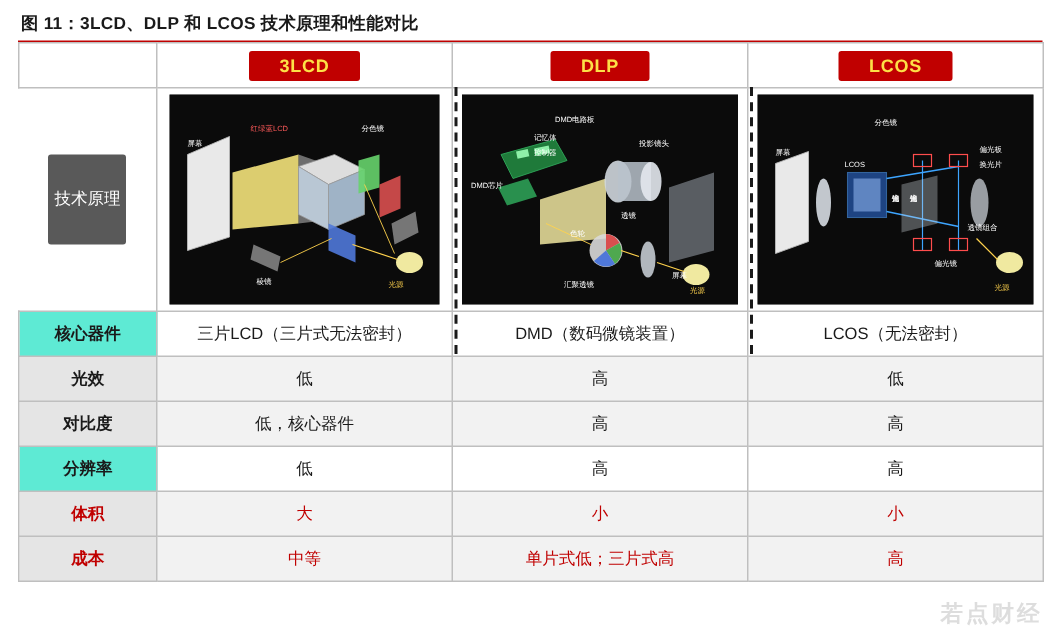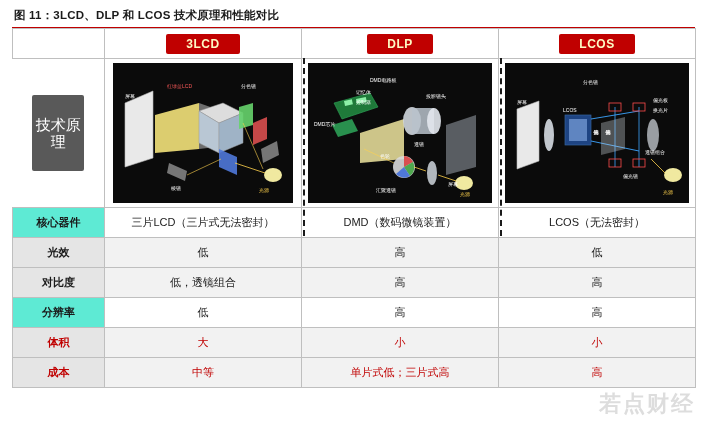--- a/index.html
+++ b/index.html
@@ -53,21 +53,21 @@
   .col-tech  { width: 197px; }
 
   .hdr-row td {
     border: none;
     height: 34px;
     padding: 0;
   }
   .badge {
     display: inline-block;
     background: #c00000;
-    color: #fef9c3;
+    color: #fde047;
     font-size: 12px;
     font-weight: bold;
     letter-spacing: 0.5px;
     padding: 3px 20px;
     border-radius: 2px;
   }
 
   .diagram-row td {
     border: none;
     padding: 0;
@@ -75,25 +75,25 @@
     vertical-align: middle;
   }
   .tech-cell {
     border: none !important;
     background: #595959;
     color: #ffffff;
     width: 52px;
   }
   .tech-box {
     width: 52px;
-    height: 76px;
+    height: 60px;
     margin: 0 auto;
     background: #595959;
     color: #fff;
-    font-size: 15px;
+    font-size: 11px;
     line-height: 17px;
     display: flex;
     align-items: center;
     justify-content: center;
     border-radius: 2px;
   }
   .tech-box span { display: block; }
 
   .label-cell {
     background: #5eead4;
@@ -129,21 +129,21 @@
   .dlabel {
     position: absolute;
     font-size: 5px;
     line-height: 6px;
     white-space: nowrap;
   }
   .wm {
     position: absolute;
     right: 12px;
     bottom: 8px;
-    font-size: 22px;
+    font-size: 15px;
     color: #d8d8d8;
     font-weight: bold;
     letter-spacing: 2px;
     opacity: 0.85;
   }
 </style>
 </head>
 <body>
 
 <div class="page">
@@ -313,21 +313,21 @@
             <td class="val-cell black">LCOS（无法密封）</td>
           </tr>
           <tr>
             <td class="label-cell shaded black">光效</td>
             <td class="val-cell shaded black">低</td>
             <td class="val-cell shaded black">高</td>
             <td class="val-cell shaded black">低</td>
           </tr>
           <tr>
             <td class="label-cell shaded black">对比度</td>
-            <td class="val-cell shaded black">低，透镜组合</td>
+            <td class="val-cell shaded black">低，核心器件</td>
             <td class="val-cell shaded black">高</td>
             <td class="val-cell shaded black">高</td>
           </tr>
           <tr>
             <td class="label-cell black">分辨率</td>
             <td class="val-cell black">低</td>
             <td class="val-cell black">高</td>
             <td class="val-cell black">高</td>
           </tr>
           <tr>

